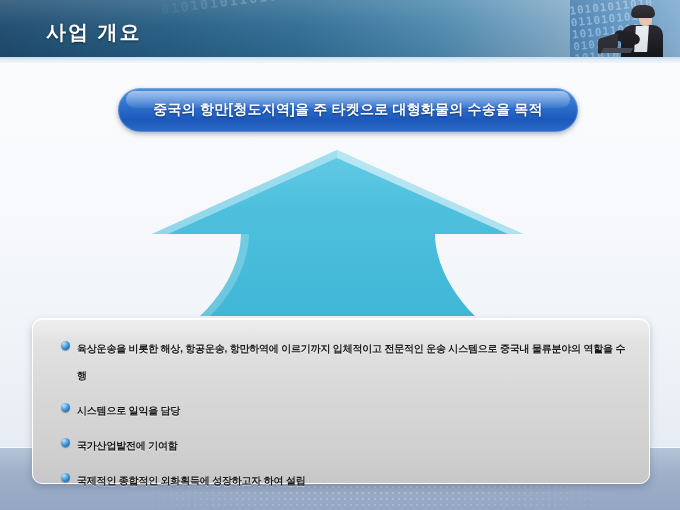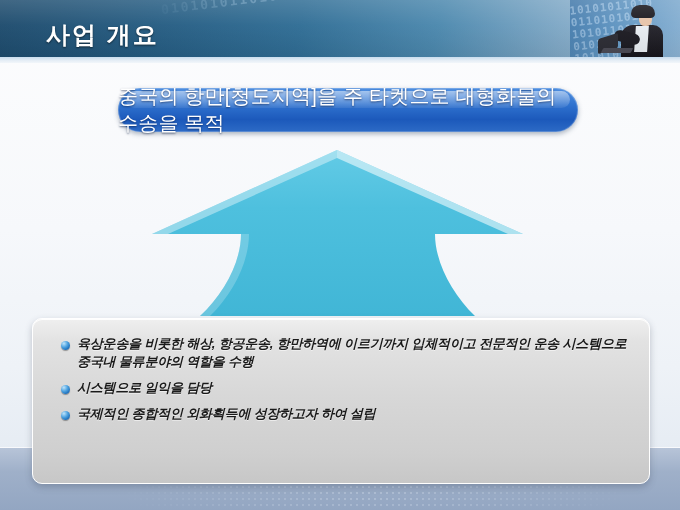--- a/index.html
+++ b/index.html
@@ -27,21 +27,21 @@
   .header .binary{position:absolute;right:0;top:0;width:520px;height:63px;opacity:.30;
     color:#bcdcf5;font-family:"DejaVu Sans Mono","Liberation Mono",monospace;
     font-size:13px;line-height:15px;letter-spacing:2px;font-weight:bold;white-space:nowrap;
     transform:rotate(-7deg);transform-origin:left top;padding-left:14px;padding-top:4px;
     -webkit-mask-image:linear-gradient(90deg,transparent 0%,#000 18%,#000 70%,transparent 100%);
             mask-image:linear-gradient(90deg,transparent 0%,#000 18%,#000 70%,transparent 100%);}
   .header .sheen{position:absolute;left:0;top:0;width:680px;height:63px;
     background:linear-gradient(180deg,rgba(255,255,255,.16) 0%,rgba(255,255,255,.04) 40%,rgba(0,0,0,.08) 100%);}
   .header .underline{position:absolute;left:0;bottom:0;width:680px;height:6px;
     background:linear-gradient(180deg,#c9ddee 0%,#e6eef6 60%,#f2f6fa 100%);}
-  .title{position:absolute;left:46px;top:19px;color:#ffffff;font-size:24px;font-weight:bold;
+  .title{position:absolute;left:46px;top:19px;color:#ffffff;font-size:20px;font-weight:bold;
     letter-spacing:2px;text-shadow:0 1px 2px rgba(0,0,0,.55);z-index:5;}
 
   
   .person-photo{position:absolute;right:0;top:0;width:110px;height:63px;overflow:hidden;
     background:linear-gradient(120deg,#3f76a8 0%,#5d93c0 40%,#8fb6d6 100%);}
   .person-photo .pbin{position:absolute;inset:0;opacity:.45;color:#cfe6fb;
     font-family:"DejaVu Sans Mono",monospace;font-size:11px;line-height:12px;font-weight:bold;
     letter-spacing:1px;white-space:nowrap;transform:rotate(-6deg);padding-left:2px;}
   .p-head{position:absolute;right:26px;top:6px;width:22px;height:21px;border-radius:50% 50% 45% 45%;
     background:#1d1b22;}
@@ -61,38 +61,38 @@
   .p-base{position:absolute;left:4px;top:12px;width:30px;height:5px;background:#4a4a55;
     transform:skewX(-28deg);border-radius:1px;}
 
   
   .pill{position:absolute;left:118px;top:88px;width:460px;height:44px;border-radius:23px;
     background:linear-gradient(180deg,#4f8fe0 0%,#2f72cf 38%,#1c59bb 72%,#2d6bc6 100%);
     box-shadow:0 2px 5px rgba(40,60,90,.38), inset 0 0 0 1px rgba(255,255,255,.22);}
   .pill .gloss{position:absolute;left:8px;top:3px;width:444px;height:17px;border-radius:14px;
     background:linear-gradient(180deg,rgba(255,255,255,.50) 0%,rgba(255,255,255,.07) 100%);}
   .pill .ptext{position:absolute;inset:0;display:flex;align-items:center;justify-content:center;
-    color:#ffffff;font-size:20px;font-weight:normal;letter-spacing:.2px;
+    color:#ffffff;font-size:14px;font-weight:bold;letter-spacing:.2px;
     text-shadow:0 1px 2px rgba(0,20,60,.6);}
 
   
   .arrow{position:absolute;left:140px;top:142px;width:400px;height:182px;}
 
   
   .content-box{position:absolute;left:32px;top:318px;width:616px;height:164px;border-radius:10px;
     background:linear-gradient(180deg,#efefef 0%,#e2e2e2 14%,#d7d7d7 48%,#cfcfcf 82%,#c7c7c7 100%);
     border:1px solid #ffffff;
     box-shadow:0 3px 7px rgba(60,70,90,.30), inset 0 1px 0 rgba(255,255,255,.9);}
   .bullets{position:absolute;left:28px;top:16px;right:20px;}
   .bullet-row{display:flex;align-items:flex-start;margin-bottom:8px;}
   .dot{flex:0 0 auto;width:9px;height:9px;border-radius:50%;margin-top:6px;margin-right:7px;
     background:radial-gradient(circle at 32% 28%,#bfe4fb 0%,#4da2e0 42%,#1868b5 78%,#0d4d8c 100%);
     box-shadow:0 1px 1px rgba(0,0,0,.35);}
-  .btext{color:#1a1a1a;font-size:13px;font-weight:bold;line-height:18px;letter-spacing:-.2px;
-    text-shadow:0 1px 0 rgba(255,255,255,.55);font-style:italic;}
+  .btext{color:#1a1a1a;font-size:10px;font-weight:bold;line-height:27px;letter-spacing:-.2px;
+    text-shadow:0 1px 0 rgba(255,255,255,.55);}
 </style>
 </head>
 <body>
 
 <div id="slide">
 
   <div class="bottom-band">
     <div class="dots"></div>
   </div>
   <div class="band-top-line"></div>
@@ -148,20 +148,24 @@
       <div class="bullet-row">
         <span class="dot"></span>
         <span class="btext">육상운송을 비롯한 해상, 항공운송, 항만하역에 이르기까지 입체적이고 전문적인 운송 시스템으로 중국내 물류분야의 역할을 수행</span>
       </div>
 
       <div class="bullet-row">
         <span class="dot"></span>
         <span class="btext">시스템으로 일익을 담당</span>
       </div>
 
+      <div class="bullet-row">
+        <span class="dot"></span>
+        <span class="btext">국가산업발전에 기여함</span>
+      </div>
 
       <div class="bullet-row">
         <span class="dot"></span>
         <span class="btext">국제적인 종합적인 외화획득에 성장하고자 하여 설립</span>
       </div>
 
     </div>
   </div>
 
 </div>

